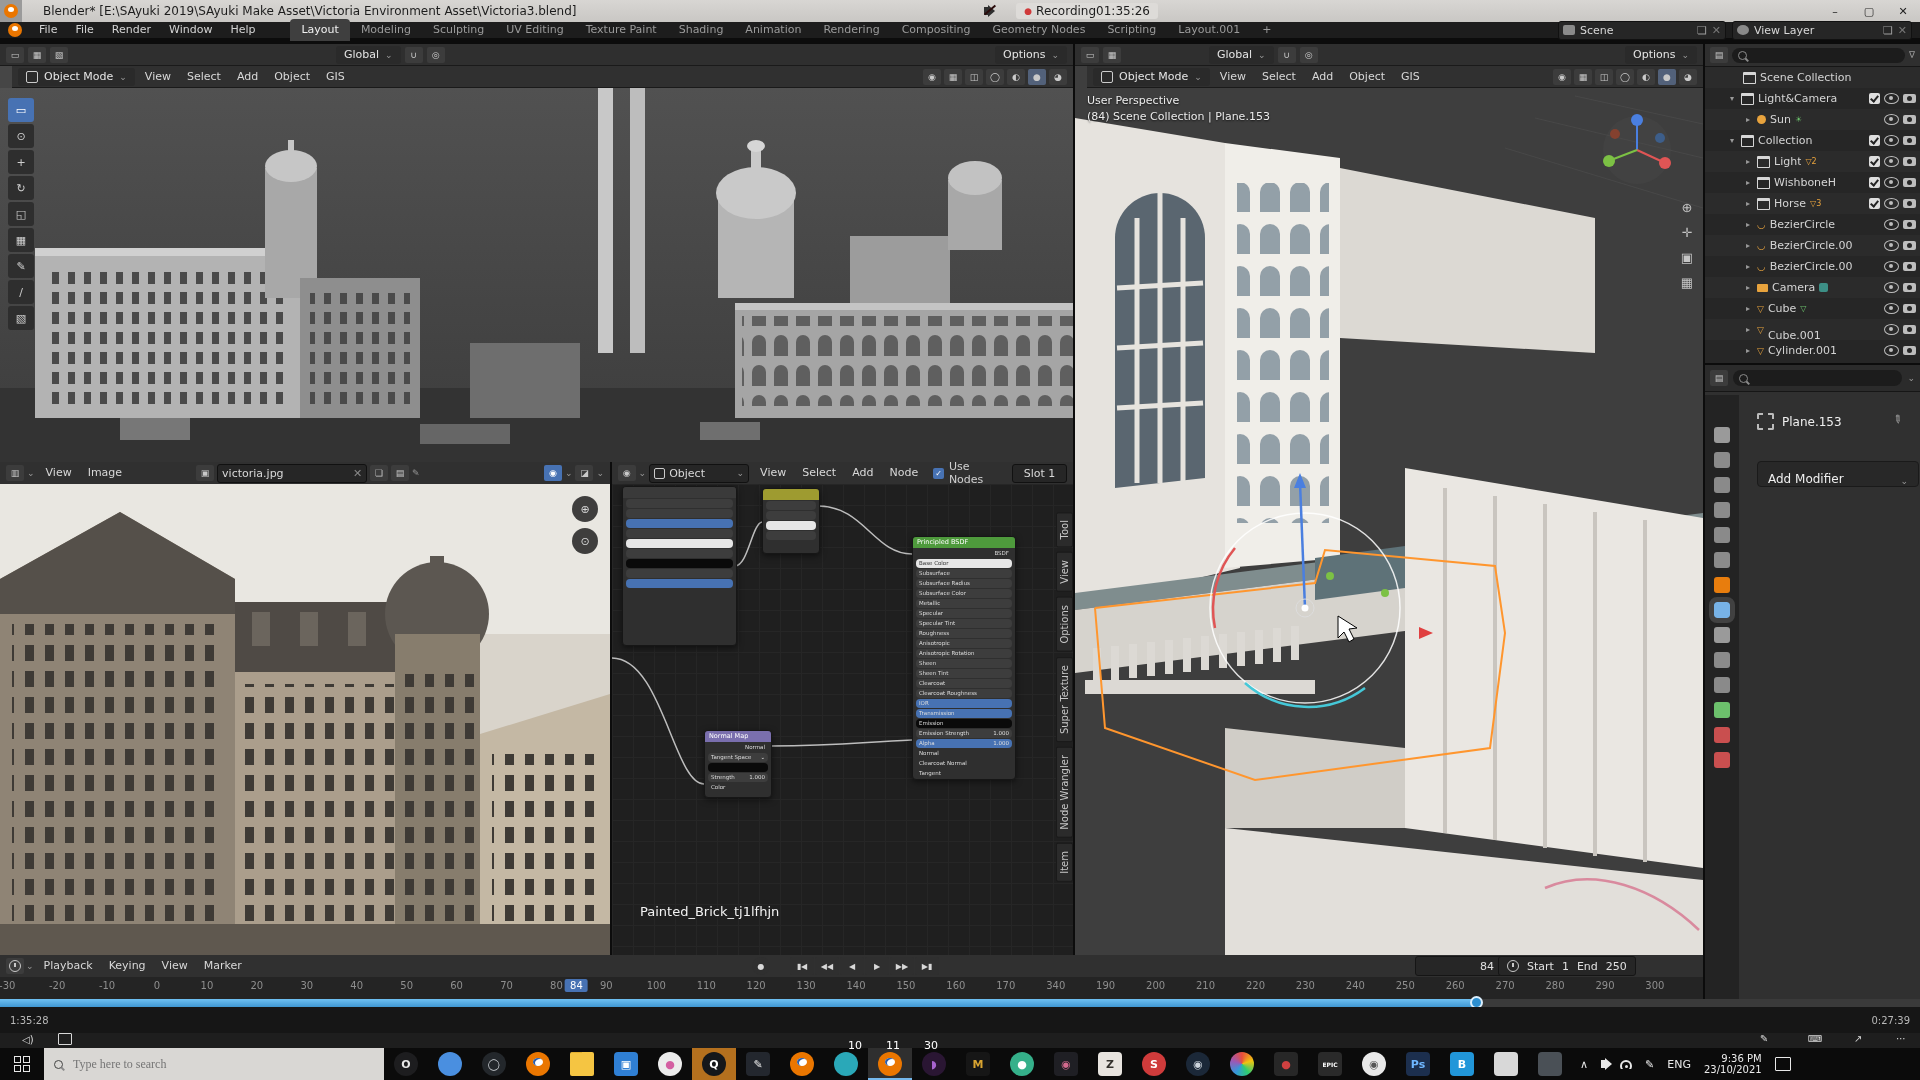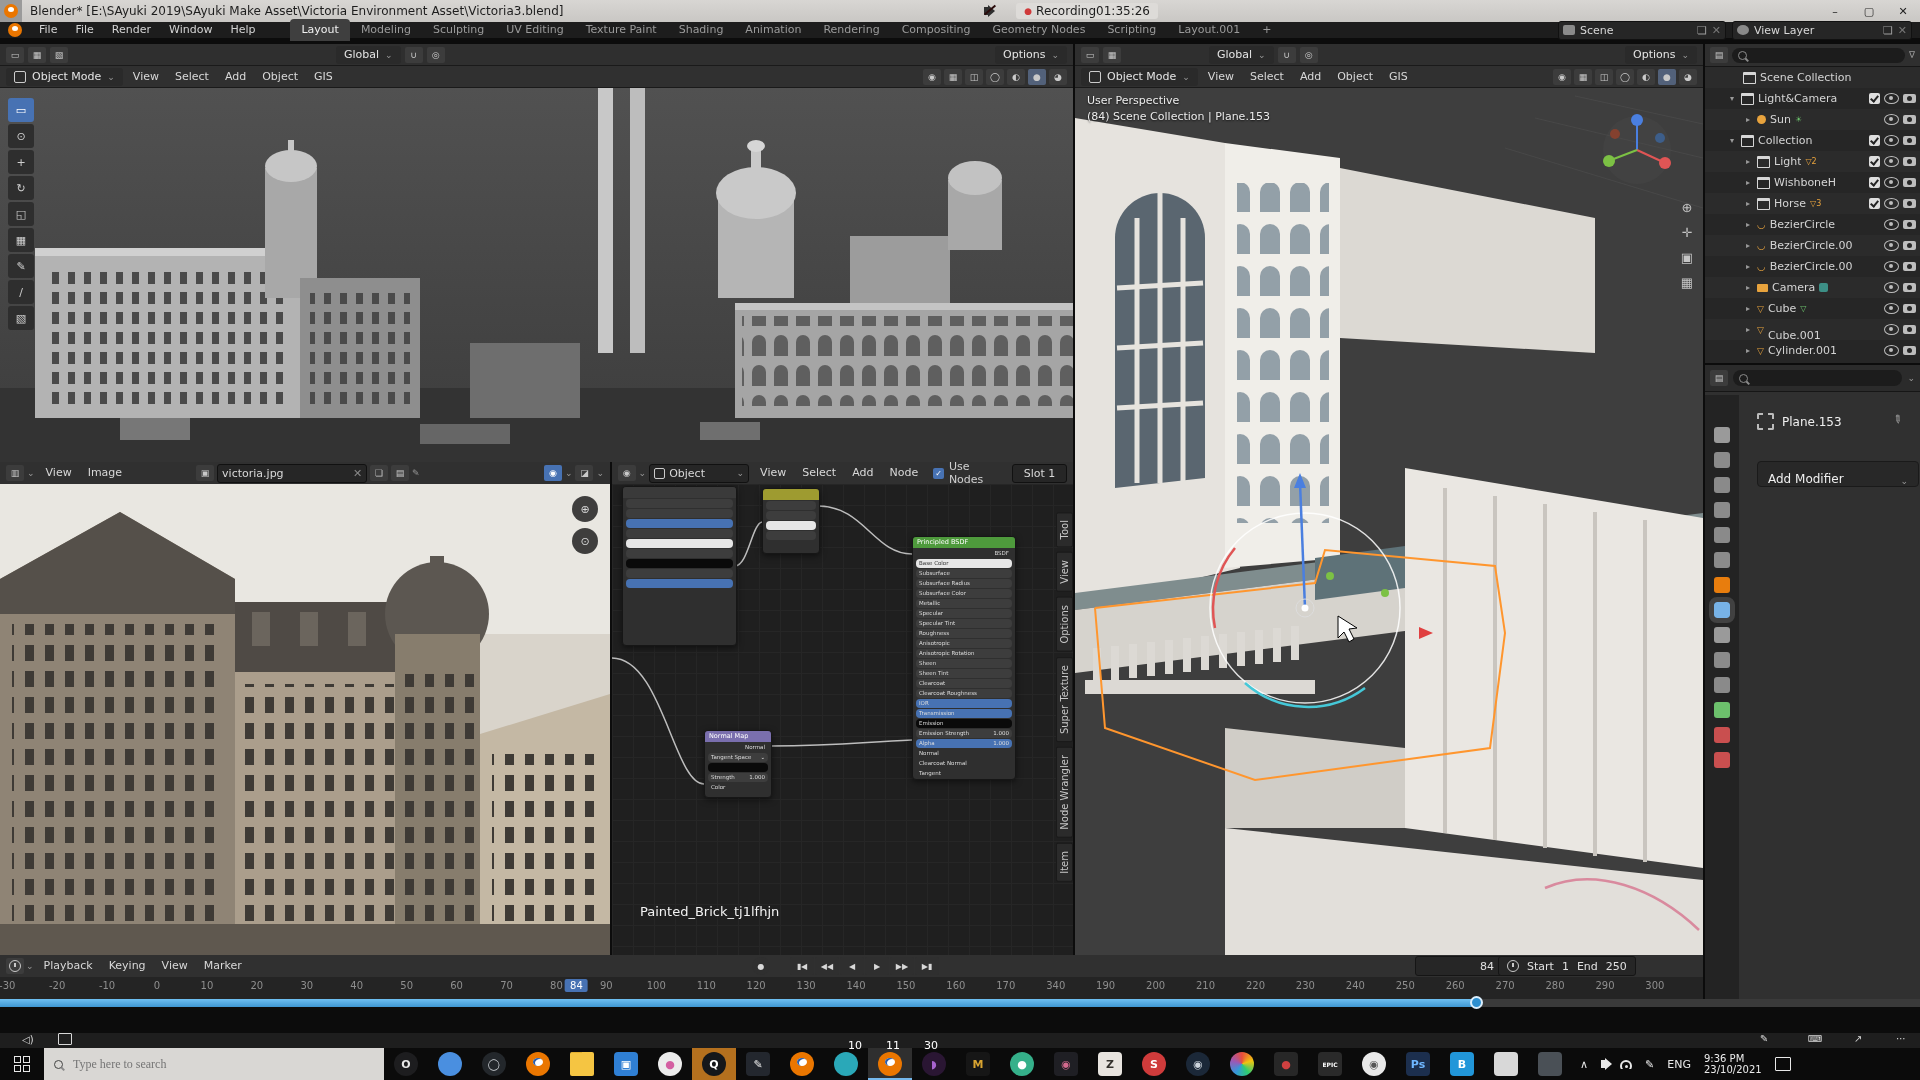--- a/index.html
+++ b/index.html
@@ -13,21 +13,21 @@
   .blogo:after{content:"";position:absolute;left:4px;top:3px;width:6px;height:5px;border-radius:50%;background:#fff;}
   .winbtn{width:34px;height:22px;display:flex;align-items:center;justify-content:center;color:#222;font-size:11px;}
   
   #topbar{left:0;top:22px;width:1920px;height:16px;background:#1d1d1d;display:flex;align-items:center;}
   .menu-item{padding:0 9px;color:#d4d4d4;height:22px;line-height:22px;}
   .ws-tab{padding:0 11px;color:#9b9b9b;height:22px;line-height:22px;border-radius:4px 4px 0 0;}
   .ws-tab.active{background:#3f3f3f;color:#f0f0f0;}
   .fld{background:#262626;border:1px solid #111;border-radius:3px;height:17px;display:flex;align-items:center;padding:0 4px;color:#d8d8d8;}
   
   .toolrow{position:absolute;left:0;top:0;right:0;height:22px;background:#2f2f2f;border-bottom:1px solid #1a1a1a;display:flex;align-items:center;gap:4px;padding:0 6px;box-sizing:border-box;}
-  .headrow{position:absolute;left:0;top:22px;right:0;height:22px;background:#303030;border-bottom:1px solid #1a1a1a;display:flex;align-items:center;gap:2px;padding:0 6px;box-sizing:border-box;}
+  .headrow{position:absolute;left:12px;top:22px;right:0;height:22px;background:#303030;border-bottom:1px solid #1a1a1a;display:flex;align-items:center;gap:2px;padding:0 6px;box-sizing:border-box;}
   .hbtn{padding:0 8px;color:#d8d8d8;height:20px;line-height:20px;}
   .mode{background:#2a2a2a;border-radius:3px;padding:0 8px;height:18px;line-height:18px;display:flex;gap:6px;align-items:center;color:#e4e4e4;}
   .mini{width:18px;height:16px;background:#3c3c3c;border-radius:2px;display:inline-flex;align-items:center;justify-content:center;color:#c9c9c9;font-size:9px;}
   .chev{color:#9a9a9a;font-size:9px;}
   
   #vp-left{left:0;top:44px;width:1073px;height:418px;background:#464646;}
   #vp-right{left:1075px;top:44px;width:628px;height:911px;background:#3e3e3e;}
   .vpcontent{position:absolute;left:0;top:44px;right:0;bottom:0;overflow:hidden;}
   .tslot{width:26px;height:24px;background:#2e2e2e;border-radius:3px;display:flex;align-items:center;justify-content:center;color:#cfcfcf;font-size:11px;}
   .tslot.active{background:#4772b3;color:#fff;}
@@ -116,34 +116,34 @@
   .tbi.folder{border-radius:2px;background:#f5c542;position:relative;}
   .tbi.folder:before{content:"";position:absolute;top:-3px;left:2px;width:10px;height:4px;background:#e3af2f;border-radius:2px 2px 0 0;}
   .tbi.wheel{border-radius:50%;background:conic-gradient(#e84c3d,#f1c40f,#2ecc71,#3498db,#9b59b6,#e84c3d);}
   .tray{display:flex;align-items:center;gap:13px;margin-left:8px;color:#e8e8e8;}
   .i-speaker{width:6px;height:8px;background:#e8e8e8;position:relative;display:inline-block;}
   .i-speaker:before{content:"";position:absolute;left:4px;top:-2px;border:6px solid transparent;border-left:7px solid #e8e8e8;}
   .i-wifi{width:12px;height:9px;position:relative;display:inline-block;overflow:hidden;}
   .i-wifi:before{content:"";position:absolute;left:0;top:0;width:12px;height:12px;border:2px solid #e8e8e8;border-radius:50%;box-sizing:border-box;}
   .i-wifi:after{content:"";position:absolute;left:4.5px;top:5px;width:3px;height:3px;background:#e8e8e8;border-radius:50%;}
   .i-chatbox{width:14px;height:12px;border:1.5px solid #e8e8e8;border-radius:1px;position:relative;display:inline-block;}
-  .clock2{font-size:10px;line-height:11px;color:#ececec;}
+  .clock2{text-align:right;font-size:10px;line-height:11px;color:#ececec;}
   .numbadge{position:absolute;color:#fff;font-size:11px;top:-11px;}
   .muted-slash:after{content:"";position:absolute;left:-1px;top:2px;width:14px;height:2px;background:#d03a3a;transform:rotate(-40deg);}
 </style>
 </head>
 <body>
 
 <div id="stage">
 
   <div id="titlebar" class="abs">
     <div style="width:22px;height:22px;background:#9a9a9a;display:flex;align-items:center;justify-content:center;">
         <span class="blogo"></span>
       </div>
-    <span style="margin-left:8px;">Blender* [E:\SAyuki 2019\SAyuki Make Asset\Victoria Environment Asset\Victoria3.blend]</span>
+    <span style="margin-left:21px;">Blender* [E:\SAyuki 2019\SAyuki Make Asset\Victoria Environment Asset\Victoria3.blend]</span>
     <span style="margin-left:auto;"></span>
     <span class="i-speaker muted-slash" style="position:relative;margin-right:26px;filter:brightness(.2);"></span>
     <span style="background:#dddbd8;border-radius:3px;padding:1px 8px;display:flex;align-items:center;gap:4px;margin-right:660px;">
       <span style="color:#d03a3a;font-size:9px;">●</span>
       <span>Recording01:35:26</span>
     </span>
     <span class="winbtn">–</span>
     <span class="winbtn">▢</span>
     <span class="winbtn">✕</span>
   </div>
@@ -865,20 +865,24 @@
         <div class="tick" style="left: 1604.97px;">290</div>
         <div class="tick" style="left: 1654.9px;">300</div>
         <div class="framebadge" style="left: 576.412px;">84</div>
       </div>
   </div>
 
   <div id="seek" class="abs">
     <div class="fill" style="width:1478px;"></div>
     <div class="handle" style="left:1470px;"></div>
   </div>
+  <div id="playerbar" class="abs">
+    <span>1:35:28</span>
+    <span>0:27:39</span>
+  </div>
 
   <div id="strip" class="abs">
     <span class="abs" style="left:22px;top:1px;">◁)</span>
     <span class="abs" style="left:58px;top:0px;width:12px;height:10px;border:1.5px solid #d8d8d8;border-radius:1px;"></span>
     <span class="abs" style="left:1760px;top:0;">✎</span>
     <span class="abs" style="left:1808px;top:0;">⌨</span>
     <span class="abs" style="left:1854px;top:0;">↗</span>
     <span class="abs" style="left:1896px;top:0;">⋯</span>
   </div>
 

